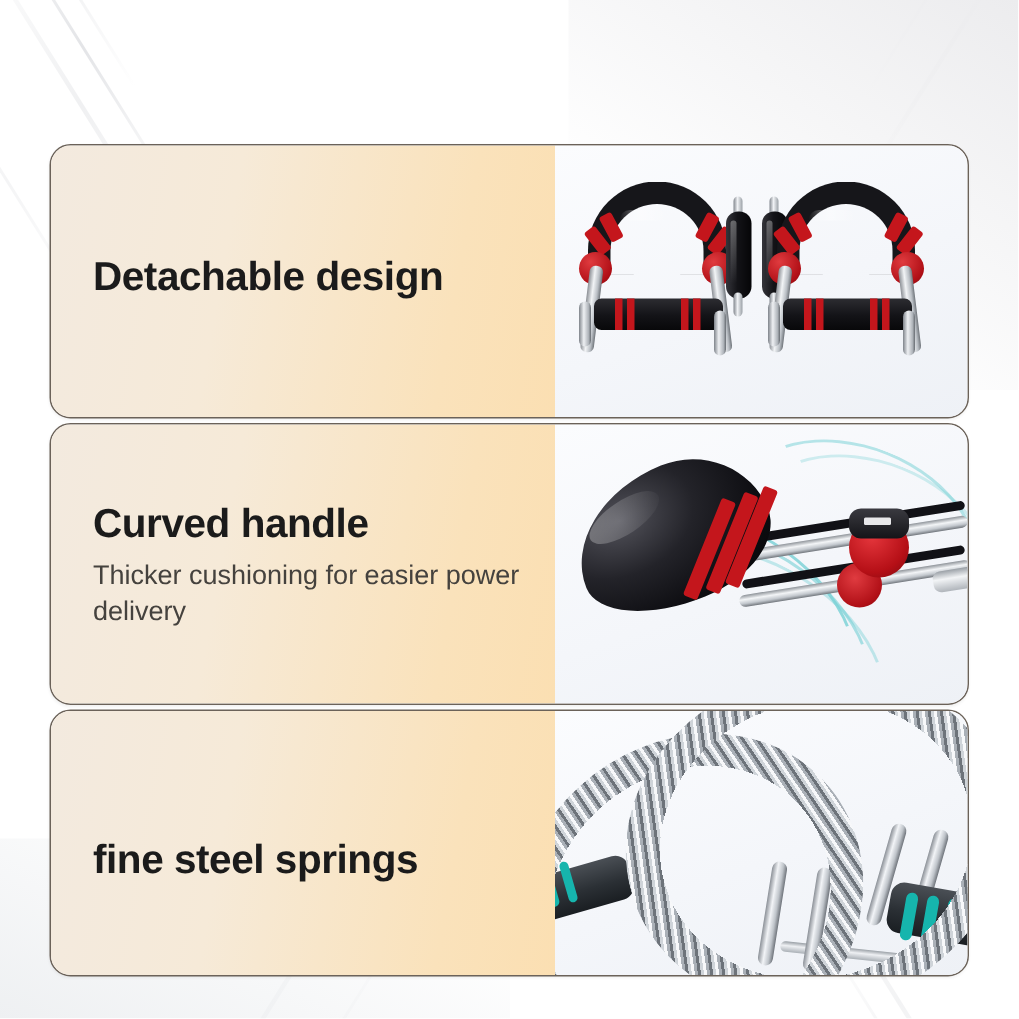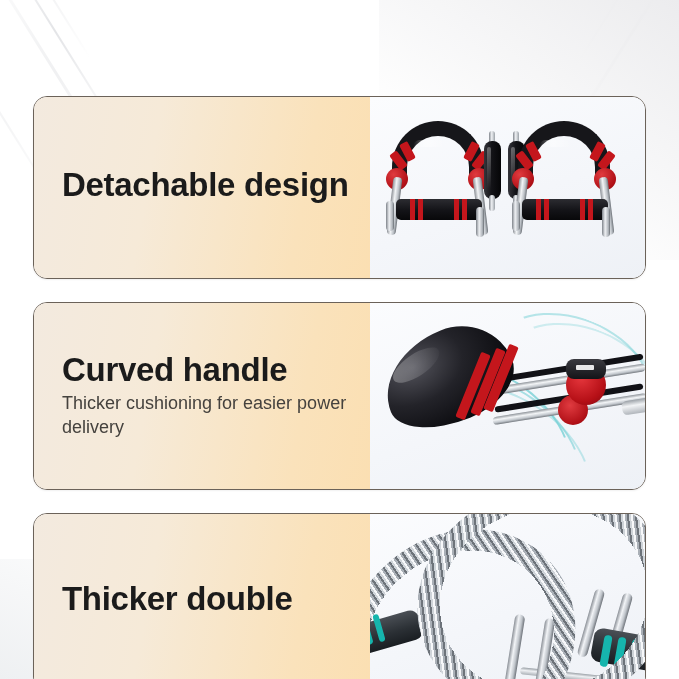--- a/index.html
+++ b/index.html
@@ -85,38 +85,38 @@
   }
   .card {
     position: relative;
     border: 1px solid #6b6259;
     border-radius: 14px;
     overflow: hidden;
     background: #ffffff;
     display: flex;
     box-shadow: 0 1px 2px rgba(0,0,0,0.06);
   }
-  .card + .card { margin-top: 23px; }
+  .card + .card { margin-top: 3px; }
   .card-1 { height: 181px; }
   .card-2 { height: 186px; }
   .card-3 { height: 176px; }
 
   .card-text {
     position: relative;
     flex: 0 0 336px;
     width: 336px;
     background: linear-gradient(100deg, #f3eadf 0%, #f6ead8 35%, #fae2bb 78%, #fbdfb2 100%);
     padding: 0 16px 0 28px;
     display: flex;
     flex-direction: column;
     justify-content: center;
     box-sizing: border-box;
   }
   .card-heading {
-    font-size: 33px;
+    font-size: 27px;
     line-height: 31px;
     font-weight: bold;
     color: #1b1b1b;
     letter-spacing: -0.3px;
     margin: 0 0 6px 0;
   }
   .card-sub {
     font-size: 18px;
     line-height: 24px;
     color: #45423e;
@@ -511,21 +511,22 @@
         <div class="c2-handle"></div>
         <div class="c2-band c2-bd1"></div>
         <div class="c2-band c2-bd2"></div>
         <div class="c2-band c2-bd3"></div>
       </div>
     </div>
 
     <div class="card card-3">
       <div class="card-text">
         <div class="card-heading">
-          <span>Thicker double</span><br>
+          <br>
+          <span>fine steel springs</span>
         </div>
       </div>
       <div class="card-media">
         <div class="c3-frame f1"></div>
         <div class="c3-rod r1"></div>
         <div class="c3-rod r2"></div>
         <div class="c3-rod r3"></div>
         <div class="c3-rod r4"></div>
 
         <div class="c3-grip g1"></div>

